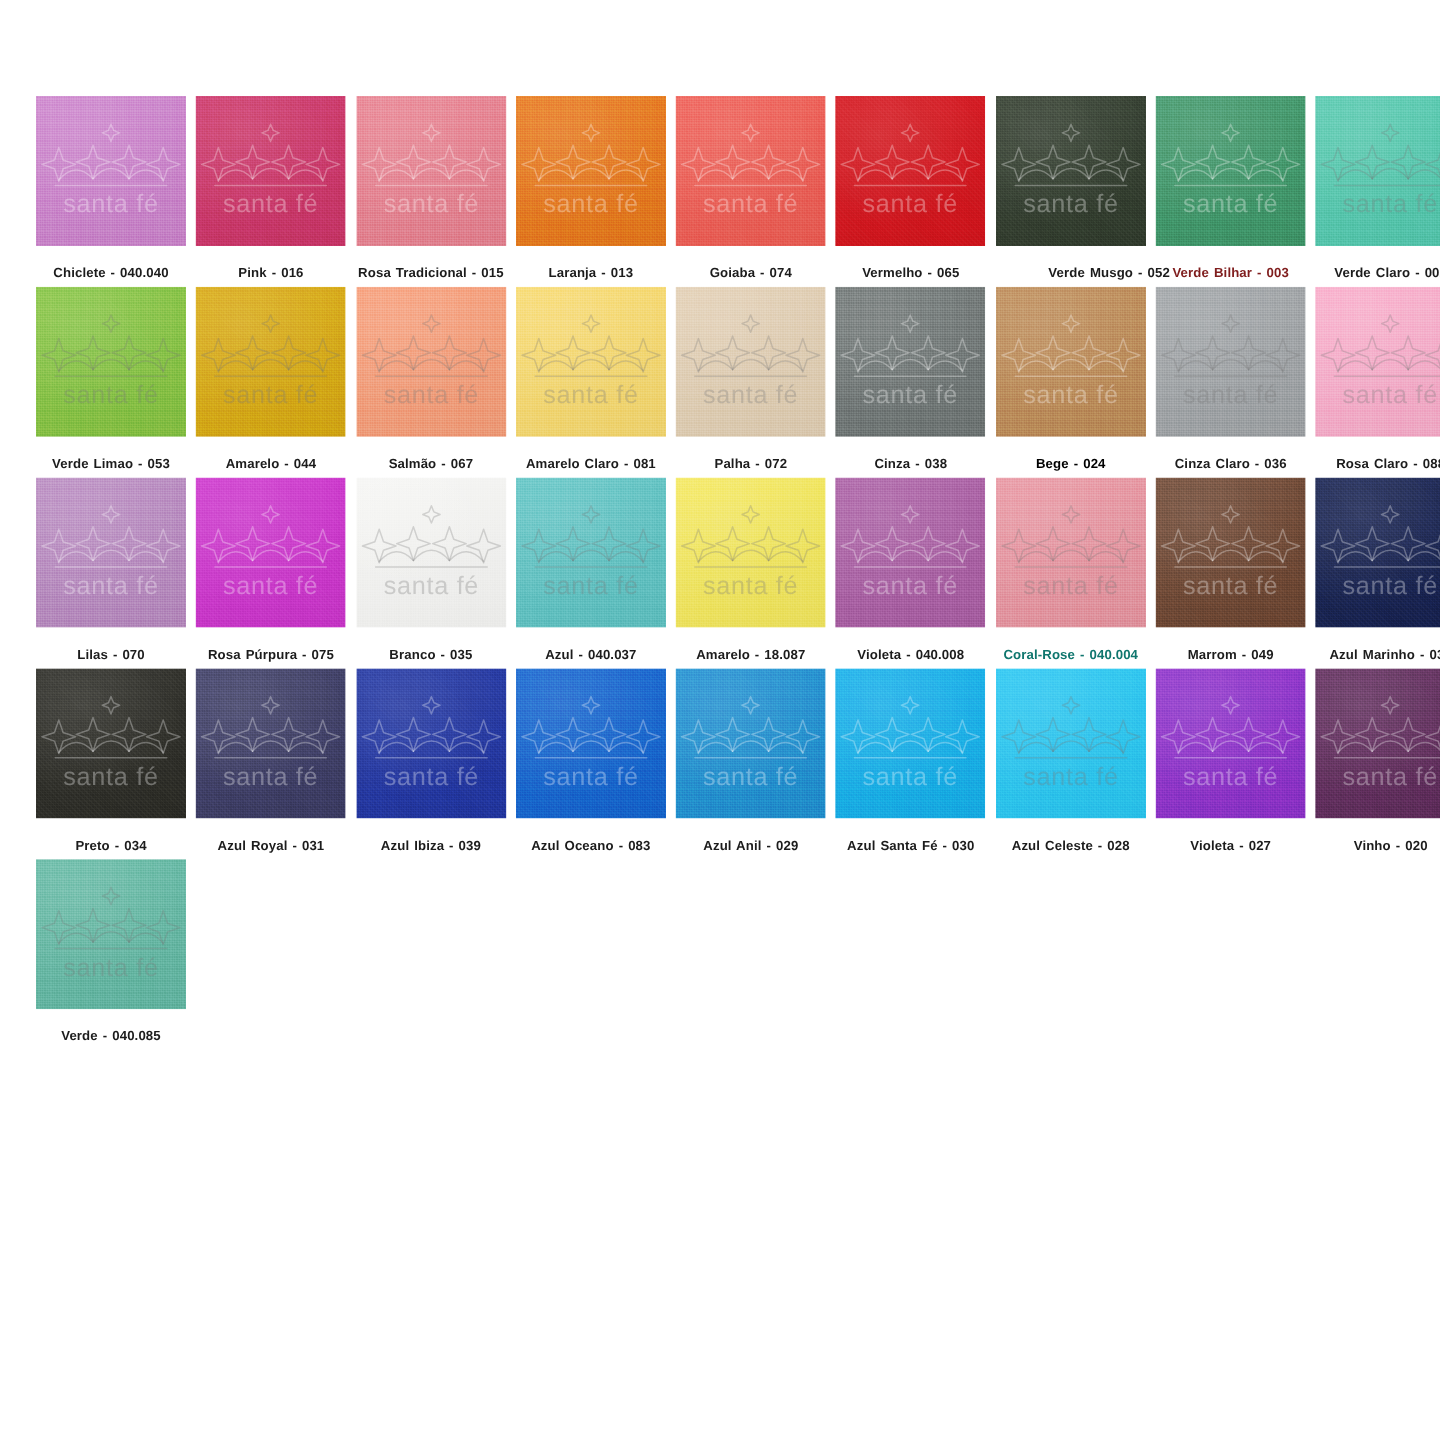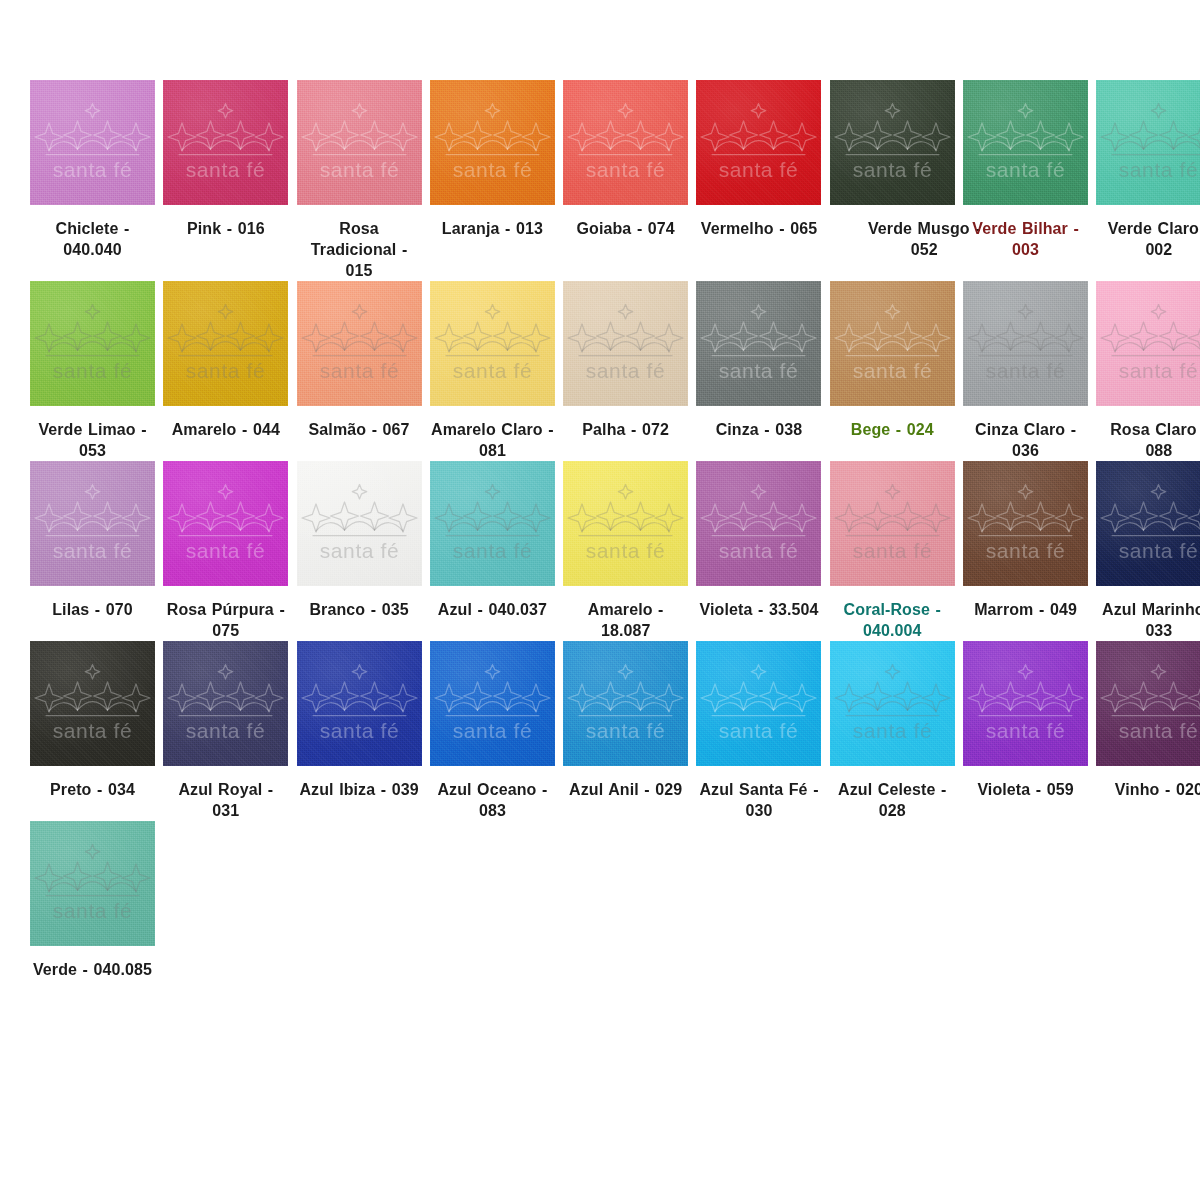--- a/index.html
+++ b/index.html
@@ -84,21 +84,21 @@
     display: block;
     width: 100%;
     pointer-events: none;
   }
 
   
   .swatch-label {
     width: 125px;
     margin-top: 13px;
     text-align: center;
-    font-size: 16px;
+    font-size: 11px;
     font-weight: bold;
     line-height: 21px;
     color: #1c1c1c;
     letter-spacing: 0.1px;
     word-spacing: 1px;
   }
 </style>
 </head>
 <body style="background: rgb(255, 255, 255);">
 
@@ -541,21 +541,21 @@
 
           <path class="wm" d="M19 56 Q33 40 47.5 55" stroke="rgba(255,255,255,0.30)" stroke-width="1.25"></path>
           <path class="wm" d="M47.5 55 Q62.5 38 77.5 55" stroke="rgba(255,255,255,0.30)" stroke-width="1.25"></path>
           <path class="wm" d="M77.5 55 Q92 40 106 56" stroke="rgba(255,255,255,0.30)" stroke-width="1.25"></path>
 
           <path class="wm" d="M16 60.5 L109 60.5" stroke="rgba(255,255,255,0.30)" stroke-width="1.25"></path>
         </g>
         <text class="wm-text" x="62.5" y="83" text-anchor="middle" fill="rgba(255,255,255,0.32)" font-family="&quot;Liberation Sans&quot;, sans-serif" font-size="21" letter-spacing="0.6">santa fé</text>
       </svg>
     </div>
-    <div class="swatch-label" style="color: #4d7c0f;">Bege - 024</div>
+    <div class="swatch-label" style="color: #000000;">Bege - 024</div>
   </div>
 
   <div class="swatch-cell">
     <div class="chip">
       <div class="chip-color" style="background: rgb(159, 163, 166);"></div>
       <div class="chip-shade"></div>
       <div class="chip-weave"></div>
       <div class="chip-weave2"></div>
       <svg class="chip-watermark" viewBox="0 0 125 96" preserveAspectRatio="xMidYMid meet">
         <g fill="none" stroke-linejoin="round" stroke-linecap="round">
@@ -765,21 +765,21 @@
 
           <path class="wm" d="M19 56 Q33 40 47.5 55" stroke="rgba(255,255,255,0.30)" stroke-width="1.25"></path>
           <path class="wm" d="M47.5 55 Q62.5 38 77.5 55" stroke="rgba(255,255,255,0.30)" stroke-width="1.25"></path>
           <path class="wm" d="M77.5 55 Q92 40 106 56" stroke="rgba(255,255,255,0.30)" stroke-width="1.25"></path>
 
           <path class="wm" d="M16 60.5 L109 60.5" stroke="rgba(255,255,255,0.30)" stroke-width="1.25"></path>
         </g>
         <text class="wm-text" x="62.5" y="83" text-anchor="middle" fill="rgba(255,255,255,0.32)" font-family="&quot;Liberation Sans&quot;, sans-serif" font-size="21" letter-spacing="0.6">santa fé</text>
       </svg>
     </div>
-    <div class="swatch-label" style="color: rgb(28, 28, 28);">Violeta - 33.504</div>
+    <div class="swatch-label" style="color: rgb(28, 28, 28);">Violeta - 040.008</div>
   </div>
 
   <div class="swatch-cell">
     <div class="chip">
       <div class="chip-color" style="background: rgb(232, 148, 160);"></div>
       <div class="chip-shade"></div>
       <div class="chip-weave"></div>
       <div class="chip-weave2"></div>
       <svg class="chip-watermark" viewBox="0 0 125 96" preserveAspectRatio="xMidYMid meet">
         <g fill="none" stroke-linejoin="round" stroke-linecap="round">
@@ -1073,21 +1073,21 @@
 
           <path class="wm" d="M19 56 Q33 40 47.5 55" stroke="rgba(255,255,255,0.30)" stroke-width="1.25"></path>
           <path class="wm" d="M47.5 55 Q62.5 38 77.5 55" stroke="rgba(255,255,255,0.30)" stroke-width="1.25"></path>
           <path class="wm" d="M77.5 55 Q92 40 106 56" stroke="rgba(255,255,255,0.30)" stroke-width="1.25"></path>
 
           <path class="wm" d="M16 60.5 L109 60.5" stroke="rgba(255,255,255,0.30)" stroke-width="1.25"></path>
         </g>
         <text class="wm-text" x="62.5" y="83" text-anchor="middle" fill="rgba(255,255,255,0.32)" font-family="&quot;Liberation Sans&quot;, sans-serif" font-size="21" letter-spacing="0.6">santa fé</text>
       </svg>
     </div>
-    <div class="swatch-label" style="color: rgb(28, 28, 28);">Violeta - 059</div>
+    <div class="swatch-label" style="color: rgb(28, 28, 28);">Violeta - 027</div>
   </div>
 
   <div class="swatch-cell">
     <div class="chip">
       <div class="chip-color" style="background: rgb(93, 42, 89);"></div>
       <div class="chip-shade"></div>
       <div class="chip-weave"></div>
       <div class="chip-weave2"></div>
       <svg class="chip-watermark" viewBox="0 0 125 96" preserveAspectRatio="xMidYMid meet">
         <g fill="none" stroke-linejoin="round" stroke-linecap="round">

